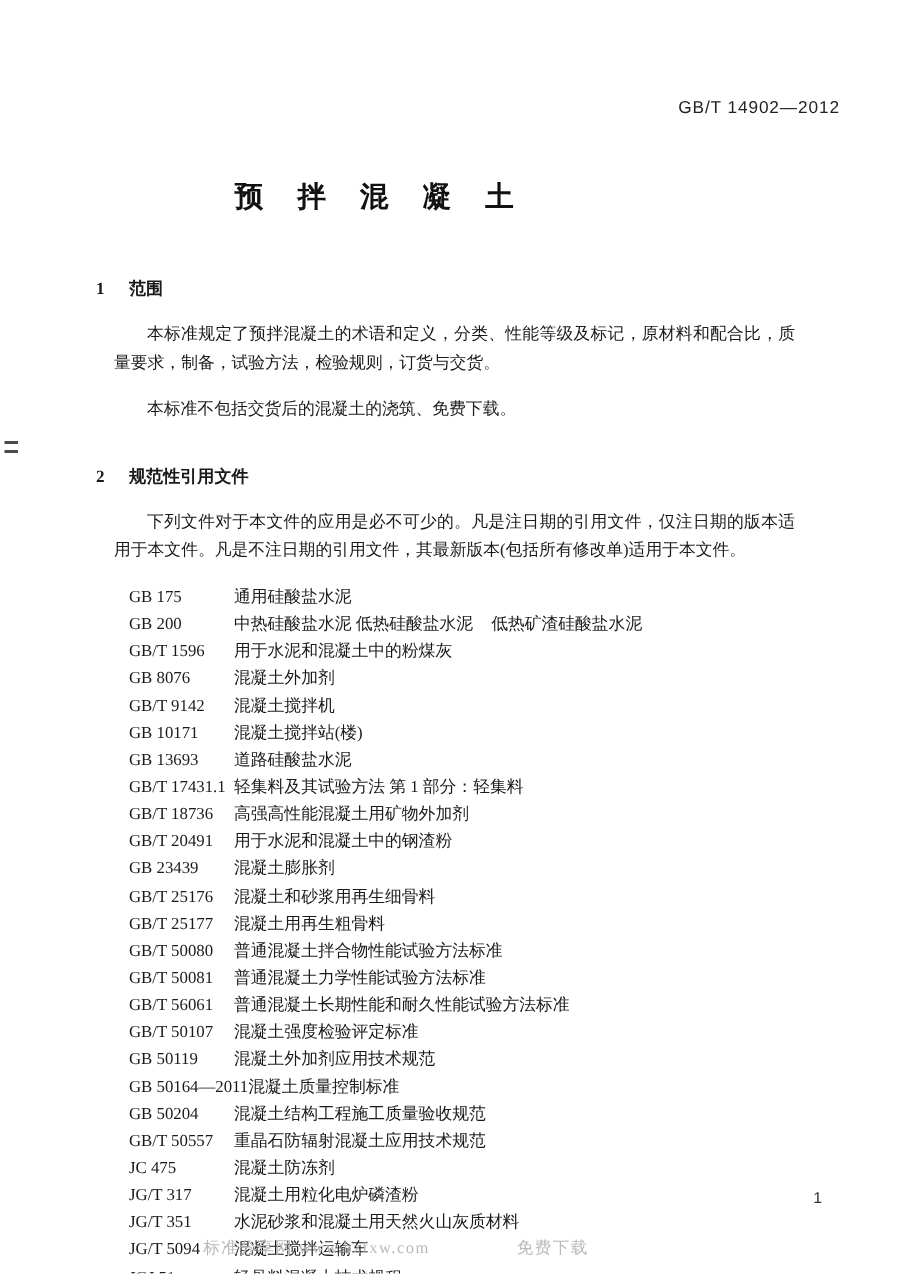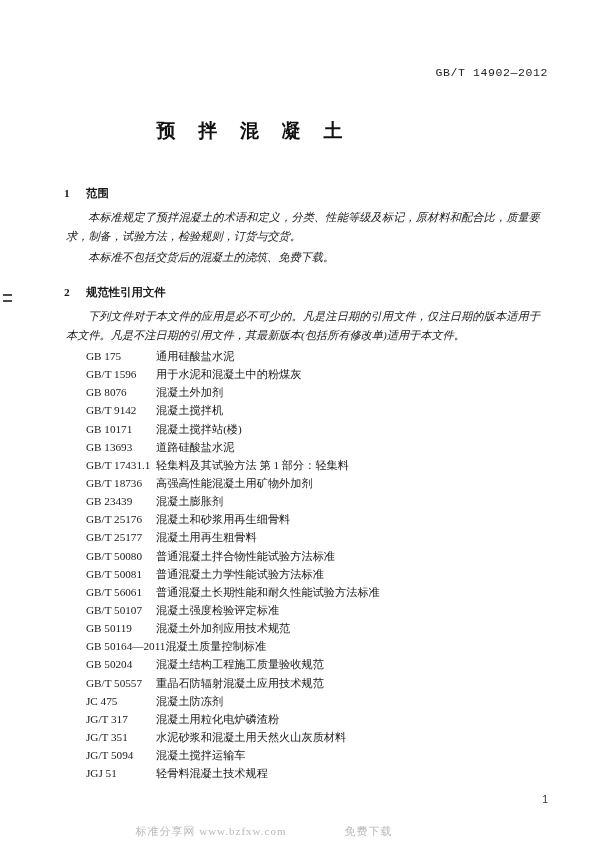--- a/index.html
+++ b/index.html
@@ -17,25 +17,25 @@
   }
   .page {
     position: relative;
     width: 600px;
     height: 849px;
     box-sizing: border-box;
   }
   .std-code {
     position: absolute;
     top: 66px;
-    right: 52px;
+    right: 40px;
     font-size: 11.5px;
     letter-spacing: 0.6px;
     color: #222;
-    font-family: Liberation Mono, monospace;
+    font-family: Liberation Sans, sans-serif;
   }
   .doc-title {
     position: absolute;
     top: 118px;
     left: 0;
     width: 508px;
     text-align: center;
     font-size: 19px;
     font-weight: bold;
     letter-spacing: 9px;
@@ -53,26 +53,25 @@
   .section-head {
     margin: 0 0 6px 0;
     font-size: 11.4px;
     font-weight: bold;
   }
   .section-head .num {
     display: inline-block;
     width: 22px;
   }
   .para {
-    margin: 2px;
+    margin: 12px;
     text-indent: 22px;
     text-align: justify;
     font-size: 11.2px;
     line-height: 1.68;
-    font-style: italic;
   }
   .gap {
     height: 14px;
   }
   .ref-list {
     margin: 2px 0 0 0;
     padding: 0;
     list-style: none;
   }
   .ref-list li {
@@ -152,27 +151,29 @@
 
     <div class="gap"></div>
 
     <div class="section-head">
       <span class="num">2</span><span>规范性引用文件</span>
     </div>
     <p class="para">下列文件对于本文件的应用是必不可少的。凡是注日期的引用文件，仅注日期的版本适用于本文件。凡是不注日期的引用文件，其最新版本(包括所有修改单)适用于本文件。</p>
 
     <ul class="ref-list">
       <li><span class="code">GB 175</span><span class="name">通用硅酸盐水泥</span></li>
+      <li><span class="code">GB 200</span><span class="name">中热硅酸盐水泥  低热硅酸盐水泥</span><span class="name2">低热矿渣硅酸盐水泥</span></li>
       <li><span class="code">GB/T 1596</span><span class="name">用于水泥和混凝土中的粉煤灰</span></li>
       <li><span class="code">GB 8076</span><span class="name">混凝土外加剂</span></li>
       <li><span class="code">GB/T 9142</span><span class="name">混凝土搅拌机</span></li>
       <li><span class="code">GB 10171</span><span class="name">混凝土搅拌站(楼)</span></li>
       <li><span class="code">GB 13693</span><span class="name">道路硅酸盐水泥</span></li>
       <li><span class="code">GB/T 17431.1</span><span class="name">轻集料及其试验方法  第 1 部分：轻集料</span></li>
       <li><span class="code">GB/T 18736</span><span class="name">高强高性能混凝土用矿物外加剂</span></li>
+      <li><span class="code">GB/T 20491</span><span class="name">用于水泥和混凝土中的钢渣粉</span></li>
       <li><span class="code">GB 23439</span><span class="name">混凝土膨胀剂</span></li>
       <li><span class="code">GB/T 25176</span><span class="name">混凝土和砂浆用再生细骨料</span></li>
       <li><span class="code">GB/T 25177</span><span class="name">混凝土用再生粗骨料</span></li>
       <li><span class="code">GB/T 50080</span><span class="name">普通混凝土拌合物性能试验方法标准</span></li>
       <li><span class="code">GB/T 50081</span><span class="name">普通混凝土力学性能试验方法标准</span></li>
       <li><span class="code">GB/T 56061</span><span class="name">普通混凝土长期性能和耐久性能试验方法标准</span></li>
       <li><span class="code">GB/T 50107</span><span class="name">混凝土强度检验评定标准</span></li>
       <li><span class="code">GB 50119</span><span class="name">混凝土外加剂应用技术规范</span></li>
       <li><span class="code wide">GB 50164—2011</span><span class="name">混凝土质量控制标准</span></li>
       <li><span class="code">GB 50204</span><span class="name">混凝土结构工程施工质量验收规范</span></li>

